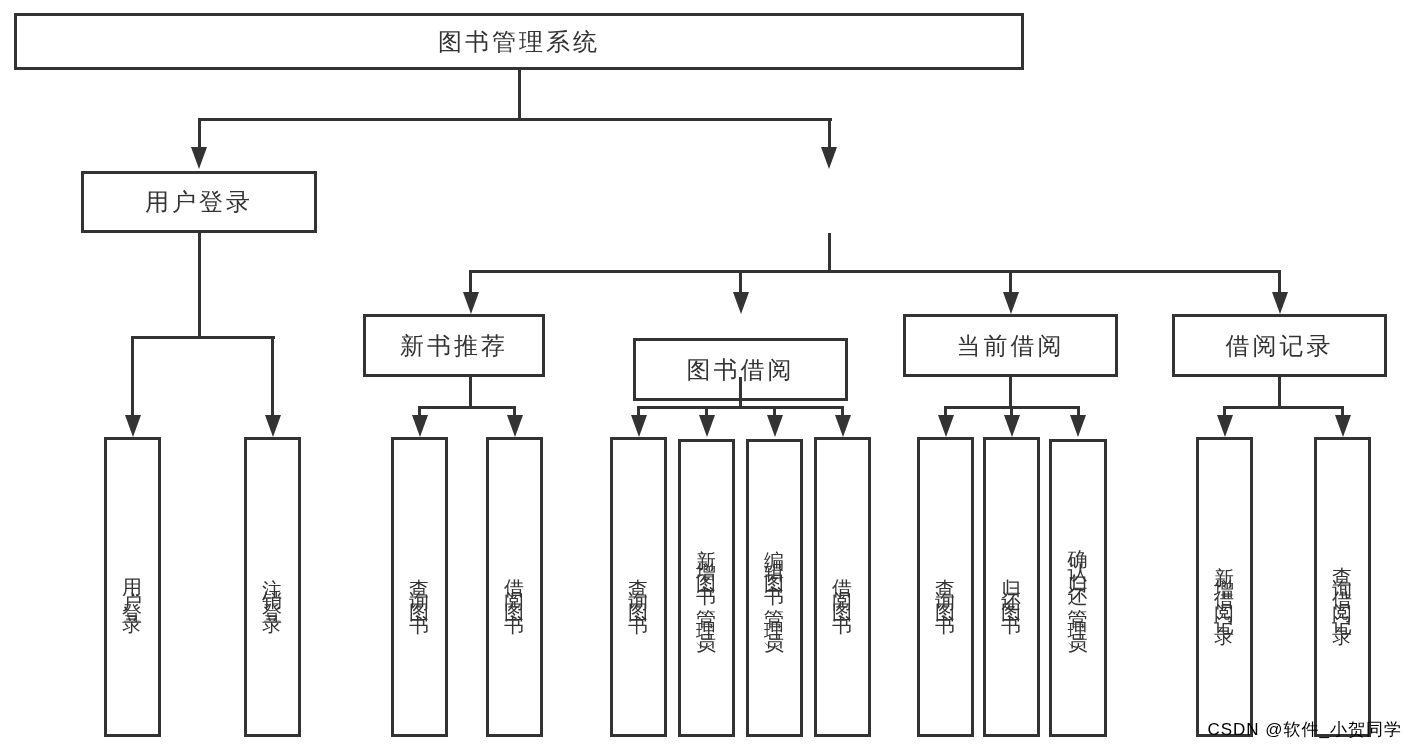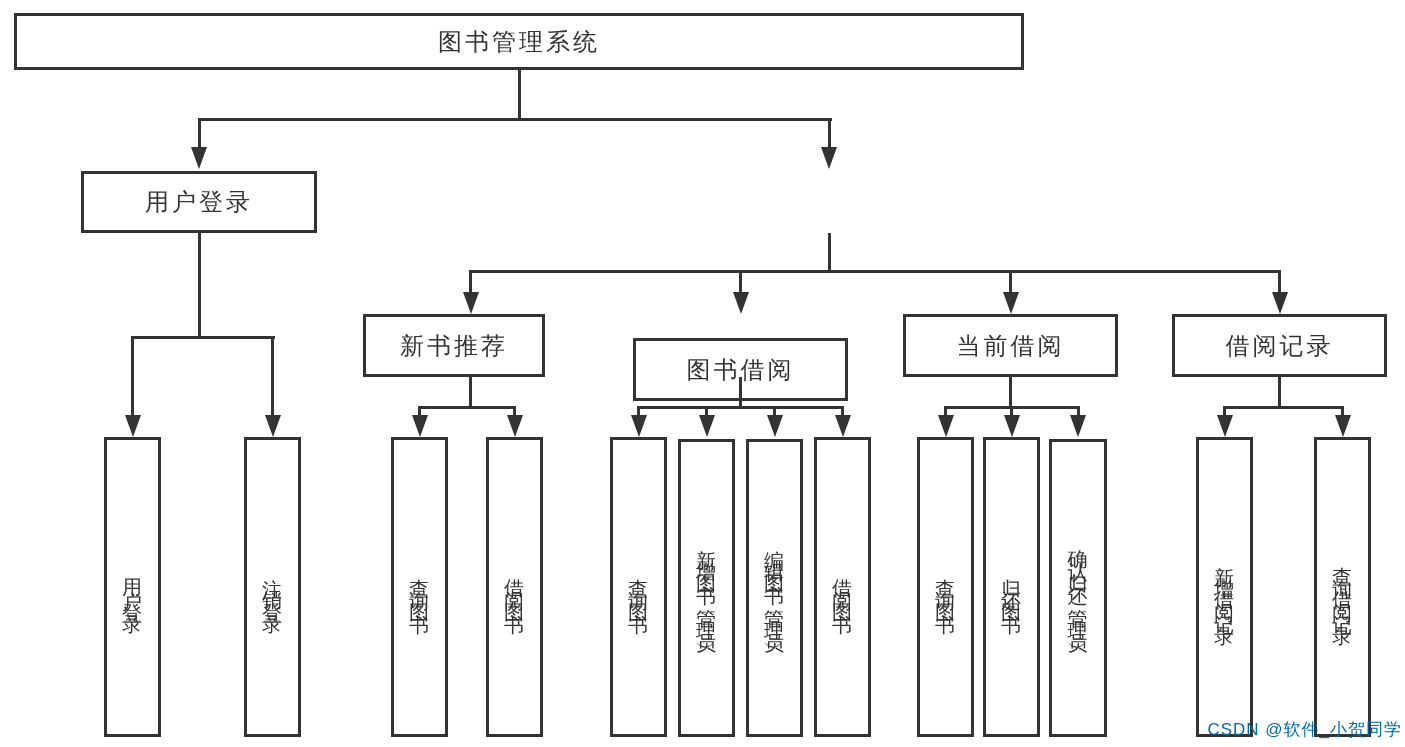--- a/index.html
+++ b/index.html
@@ -45,21 +45,21 @@
     border-left: 8px solid transparent;
     border-right: 8px solid transparent;
     border-top: 22px solid #333333;
   }
   .watermark {
     position: absolute;
     right: 3px;
     bottom: 6px;
     font-size: 17px;
     letter-spacing: 1px;
-    color: #0369a1;
+    color: #000000;
     z-index: 10;
     white-space: nowrap;
   }
 </style>
 </head>
 <body>
 
 <div class="canvas">
 
   <div class="box" style="left:14px; top:13px; width:1010px; height:57px;">

